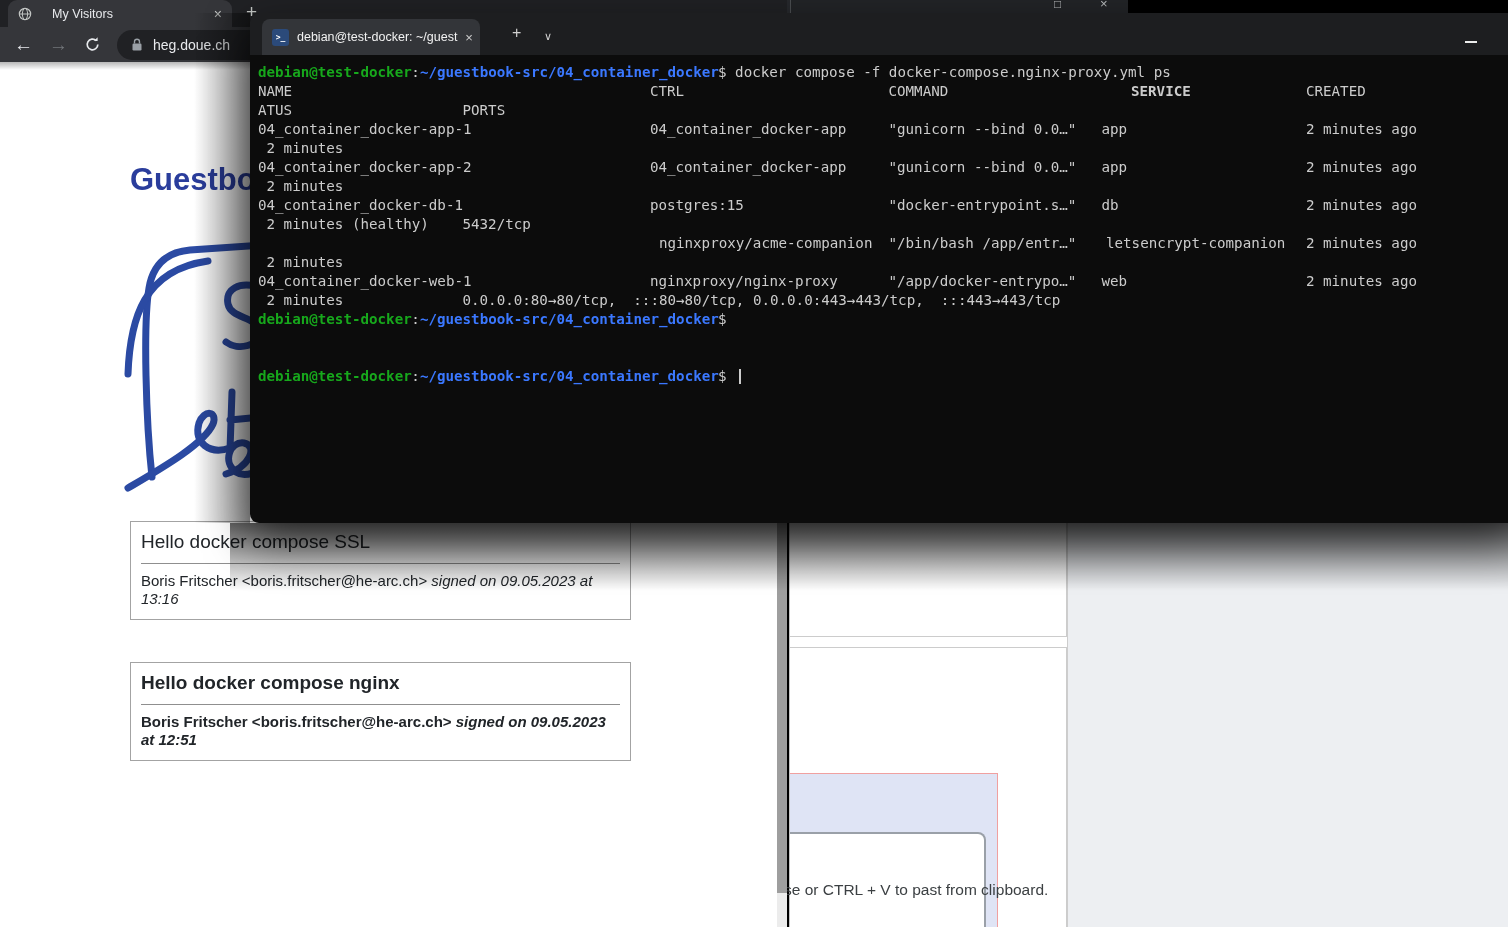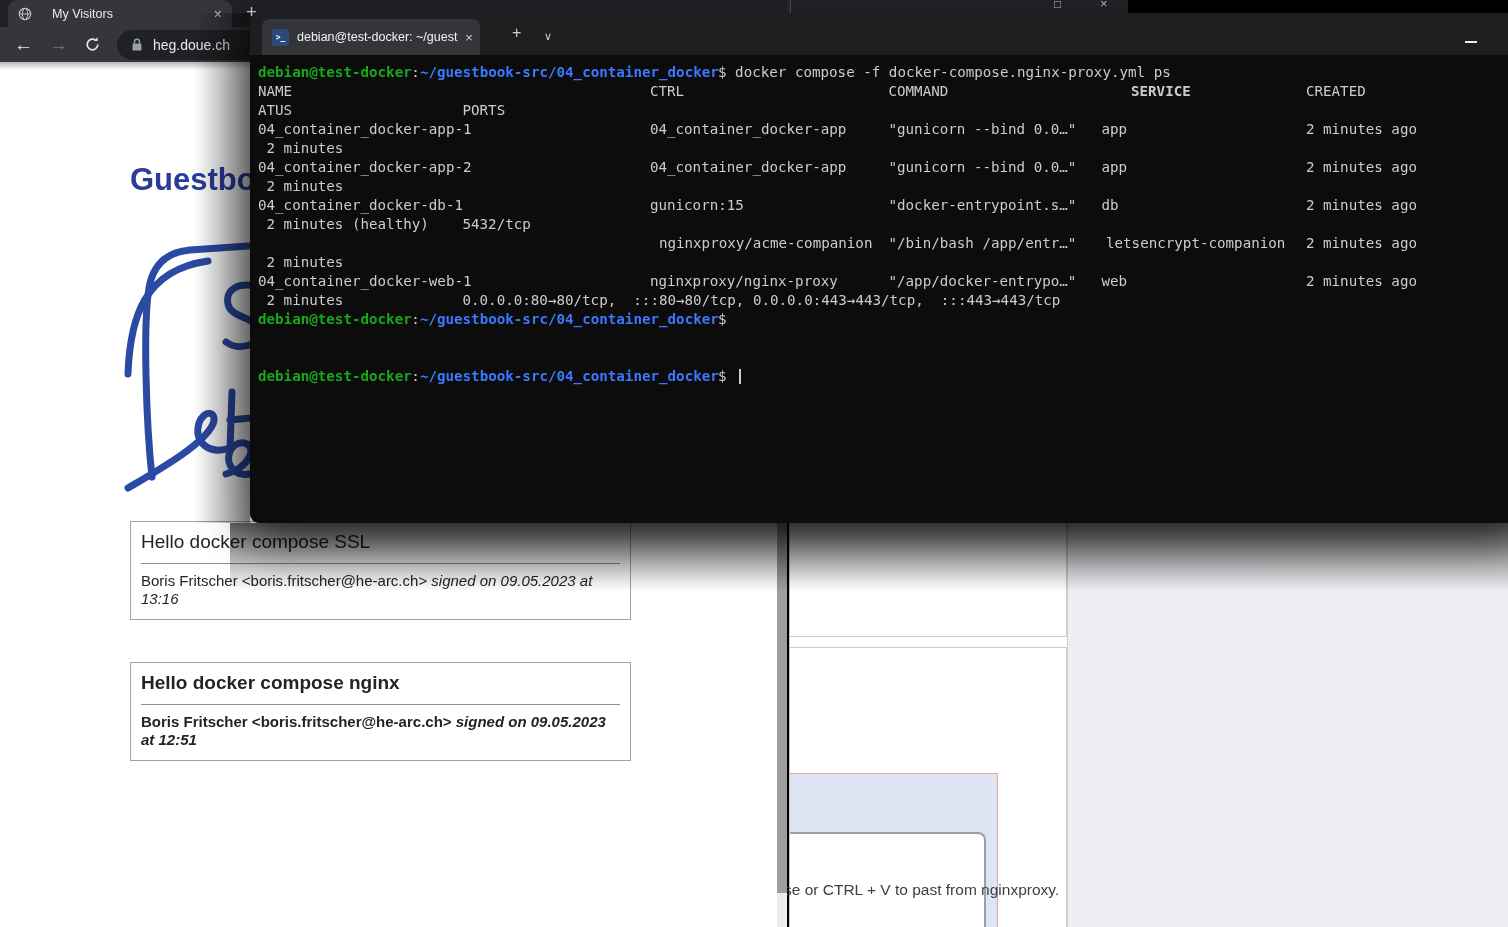--- a/index.html
+++ b/index.html
@@ -98,21 +98,21 @@
     <span class="wc" style="left:309px;font-size:13px">×</span>
   </div>
 
   <div class="bgwin">
     <div class="bgpage">
       <div class="bgbox1"></div>
       <div class="bgbox2">
       </div>
       <div class="redbox"></div>
       <div class="innerbox"></div>
-      <div class="cliptext">se or CTRL + V to past from nginxproxy.</div>
+      <div class="cliptext">se or CTRL + V to past from clipboard.</div>
     </div>
   </div>
 
   <div class="chrome">
     <div class="tabstrip">
       <div class="tab">
         <span style="display:flex">
           <svg width="14" height="14" viewBox="0 0 16 16">
               <circle cx="8" cy="8" r="6.5" fill="none" stroke="#c4c7c5" stroke-width="1.3"></circle>
               <ellipse cx="8" cy="8" rx="3" ry="6.5" fill="none" stroke="#c4c7c5" stroke-width="1.1"></ellipse>
@@ -230,21 +230,21 @@
           <span class="t-span c-w" style="left: 391.92px;">04_container_docker-app</span>
           <span class="t-span c-w" style="left: 630.48px;">"gunicorn --bind 0.0…"</span>
           <span class="t-span c-w" style="left: 843.48px;">app</span>
           <span class="t-span c-w" style="left: 1047.96px;">2 minutes ago</span>
         </div>
         <div class="t-line" style="top: 122px;">
           <span class="t-span c-w" style="left: 0px;"> 2 minutes</span>
         </div>
         <div class="t-line" style="top: 141px;">
           <span class="t-span c-w" style="left: 0px;">04_container_docker-db-1</span>
-          <span class="t-span c-w" style="left: 391.92px;">gunicorn:15</span>
+          <span class="t-span c-w" style="left: 391.92px;">postgres:15</span>
           <span class="t-span c-w" style="left: 630.48px;">"docker-entrypoint.s…"</span>
           <span class="t-span c-w" style="left: 843.48px;">db</span>
           <span class="t-span c-w" style="left: 1047.96px;">2 minutes ago</span>
         </div>
         <div class="t-line" style="top: 160px;">
           <span class="t-span c-w" style="left: 0px;"> 2 minutes (healthy)</span>
           <span class="t-span c-w" style="left: 204.48px;">5432/tcp</span>
         </div>
         <div class="t-line" style="top: 179px;">
           <span class="t-span c-w" style="left: 391.92px; margin-left: 9px;">nginxproxy/acme-companion</span>

